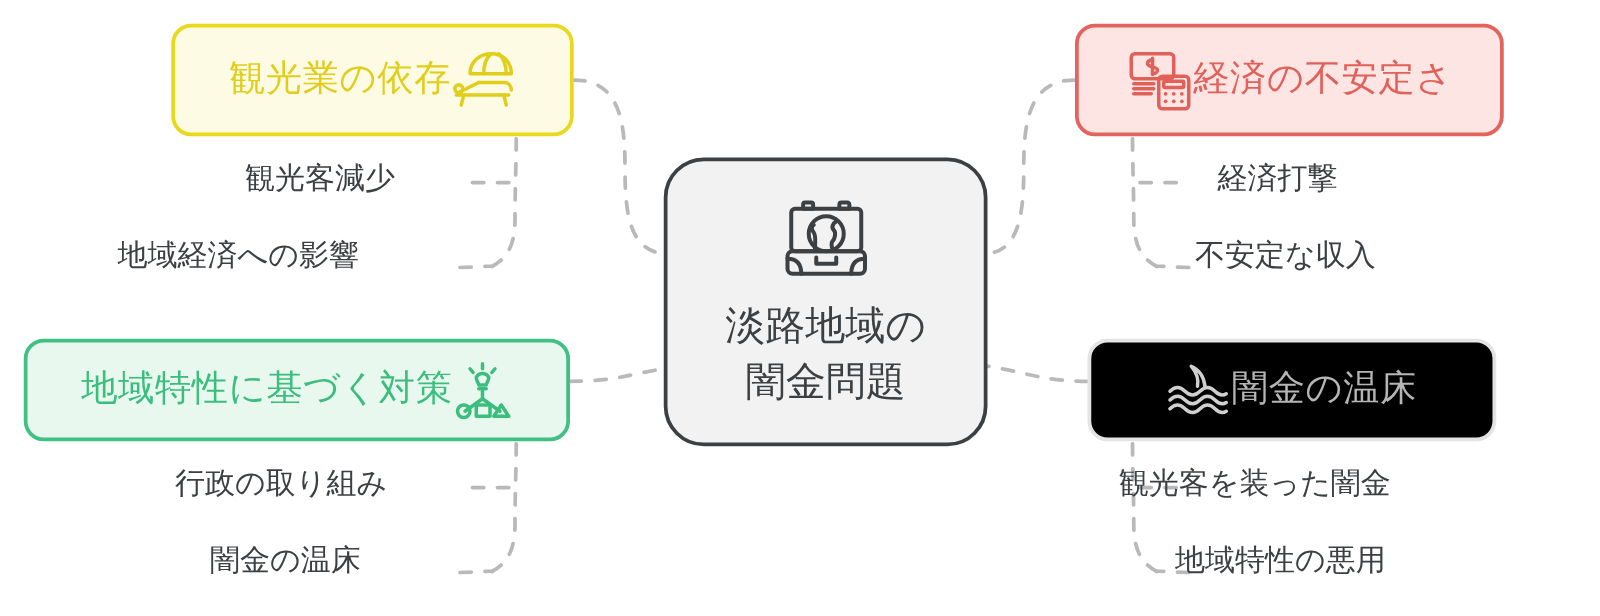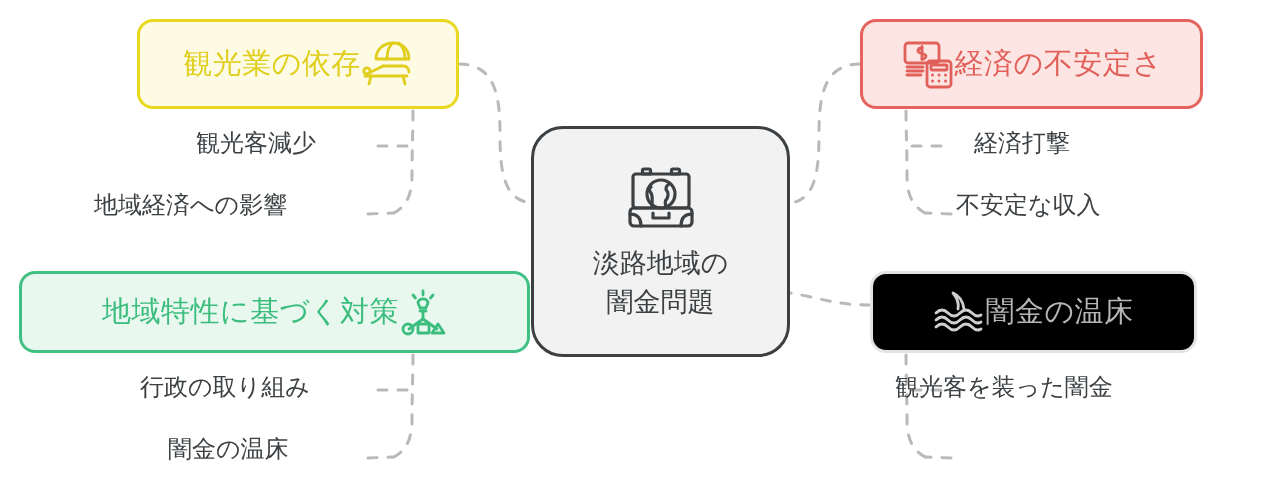--- a/index.html
+++ b/index.html
@@ -64,21 +64,21 @@
   #node-economy {
     left: 860px; top: 19px;
     width: 343px; height: 90px;
     border-color: #e4635d;
     background: #fce5e3;
   }
   #node-economy .node-label { color: #e2605a; }
   
   #node-measures {
     left: 19px; top: 271px;
-    width: 511px; height: 82px;
+    width: 437px; height: 82px;
     border-color: #41c084;
     background: #e9f8ef;
   }
   #node-measures .node-label { color: #3bbd7e; }
   
   #node-hotbed {
     left: 870px; top: 271px;
     width: 327px; height: 82px;
     border-color: #e4e4e4;
     background: #000000;
@@ -95,21 +95,21 @@
     border: 3px solid #3c4043;
     background: #f2f2f2;
     display: flex;
     flex-direction: column;
     align-items: center;
     justify-content: center;
     gap: 4px;
   }
   #node-center .center-icon { margin-bottom: 4px; }
   .center-text {
-    font-size: 27px;
+    font-size: 32px;
     line-height: 1.28;
     color: #3c4043;
     text-align: center;
     white-space: nowrap;
   }
 
   
   .sub-item {
     position: absolute;
     font-size: 24px;
@@ -255,14 +255,15 @@
   <div class="sub-item sub-right" id="sub-tourism-1">観光客減少</div>
   <div class="sub-item sub-right" id="sub-tourism-2">地域経済への影響</div>
 
   <div class="sub-item sub-left" id="sub-economy-1">経済打撃</div>
   <div class="sub-item sub-left" id="sub-economy-2">不安定な収入</div>
 
   <div class="sub-item sub-right" id="sub-measures-1">行政の取り組み</div>
   <div class="sub-item sub-right" id="sub-measures-2">闇金の温床</div>
 
   <div class="sub-item sub-left" id="sub-hotbed-1">観光客を装った闇金</div>
+  <div class="sub-item sub-left" id="sub-hotbed-2">地域特性の悪用</div>
 
 </div>
 
 </body></html>

